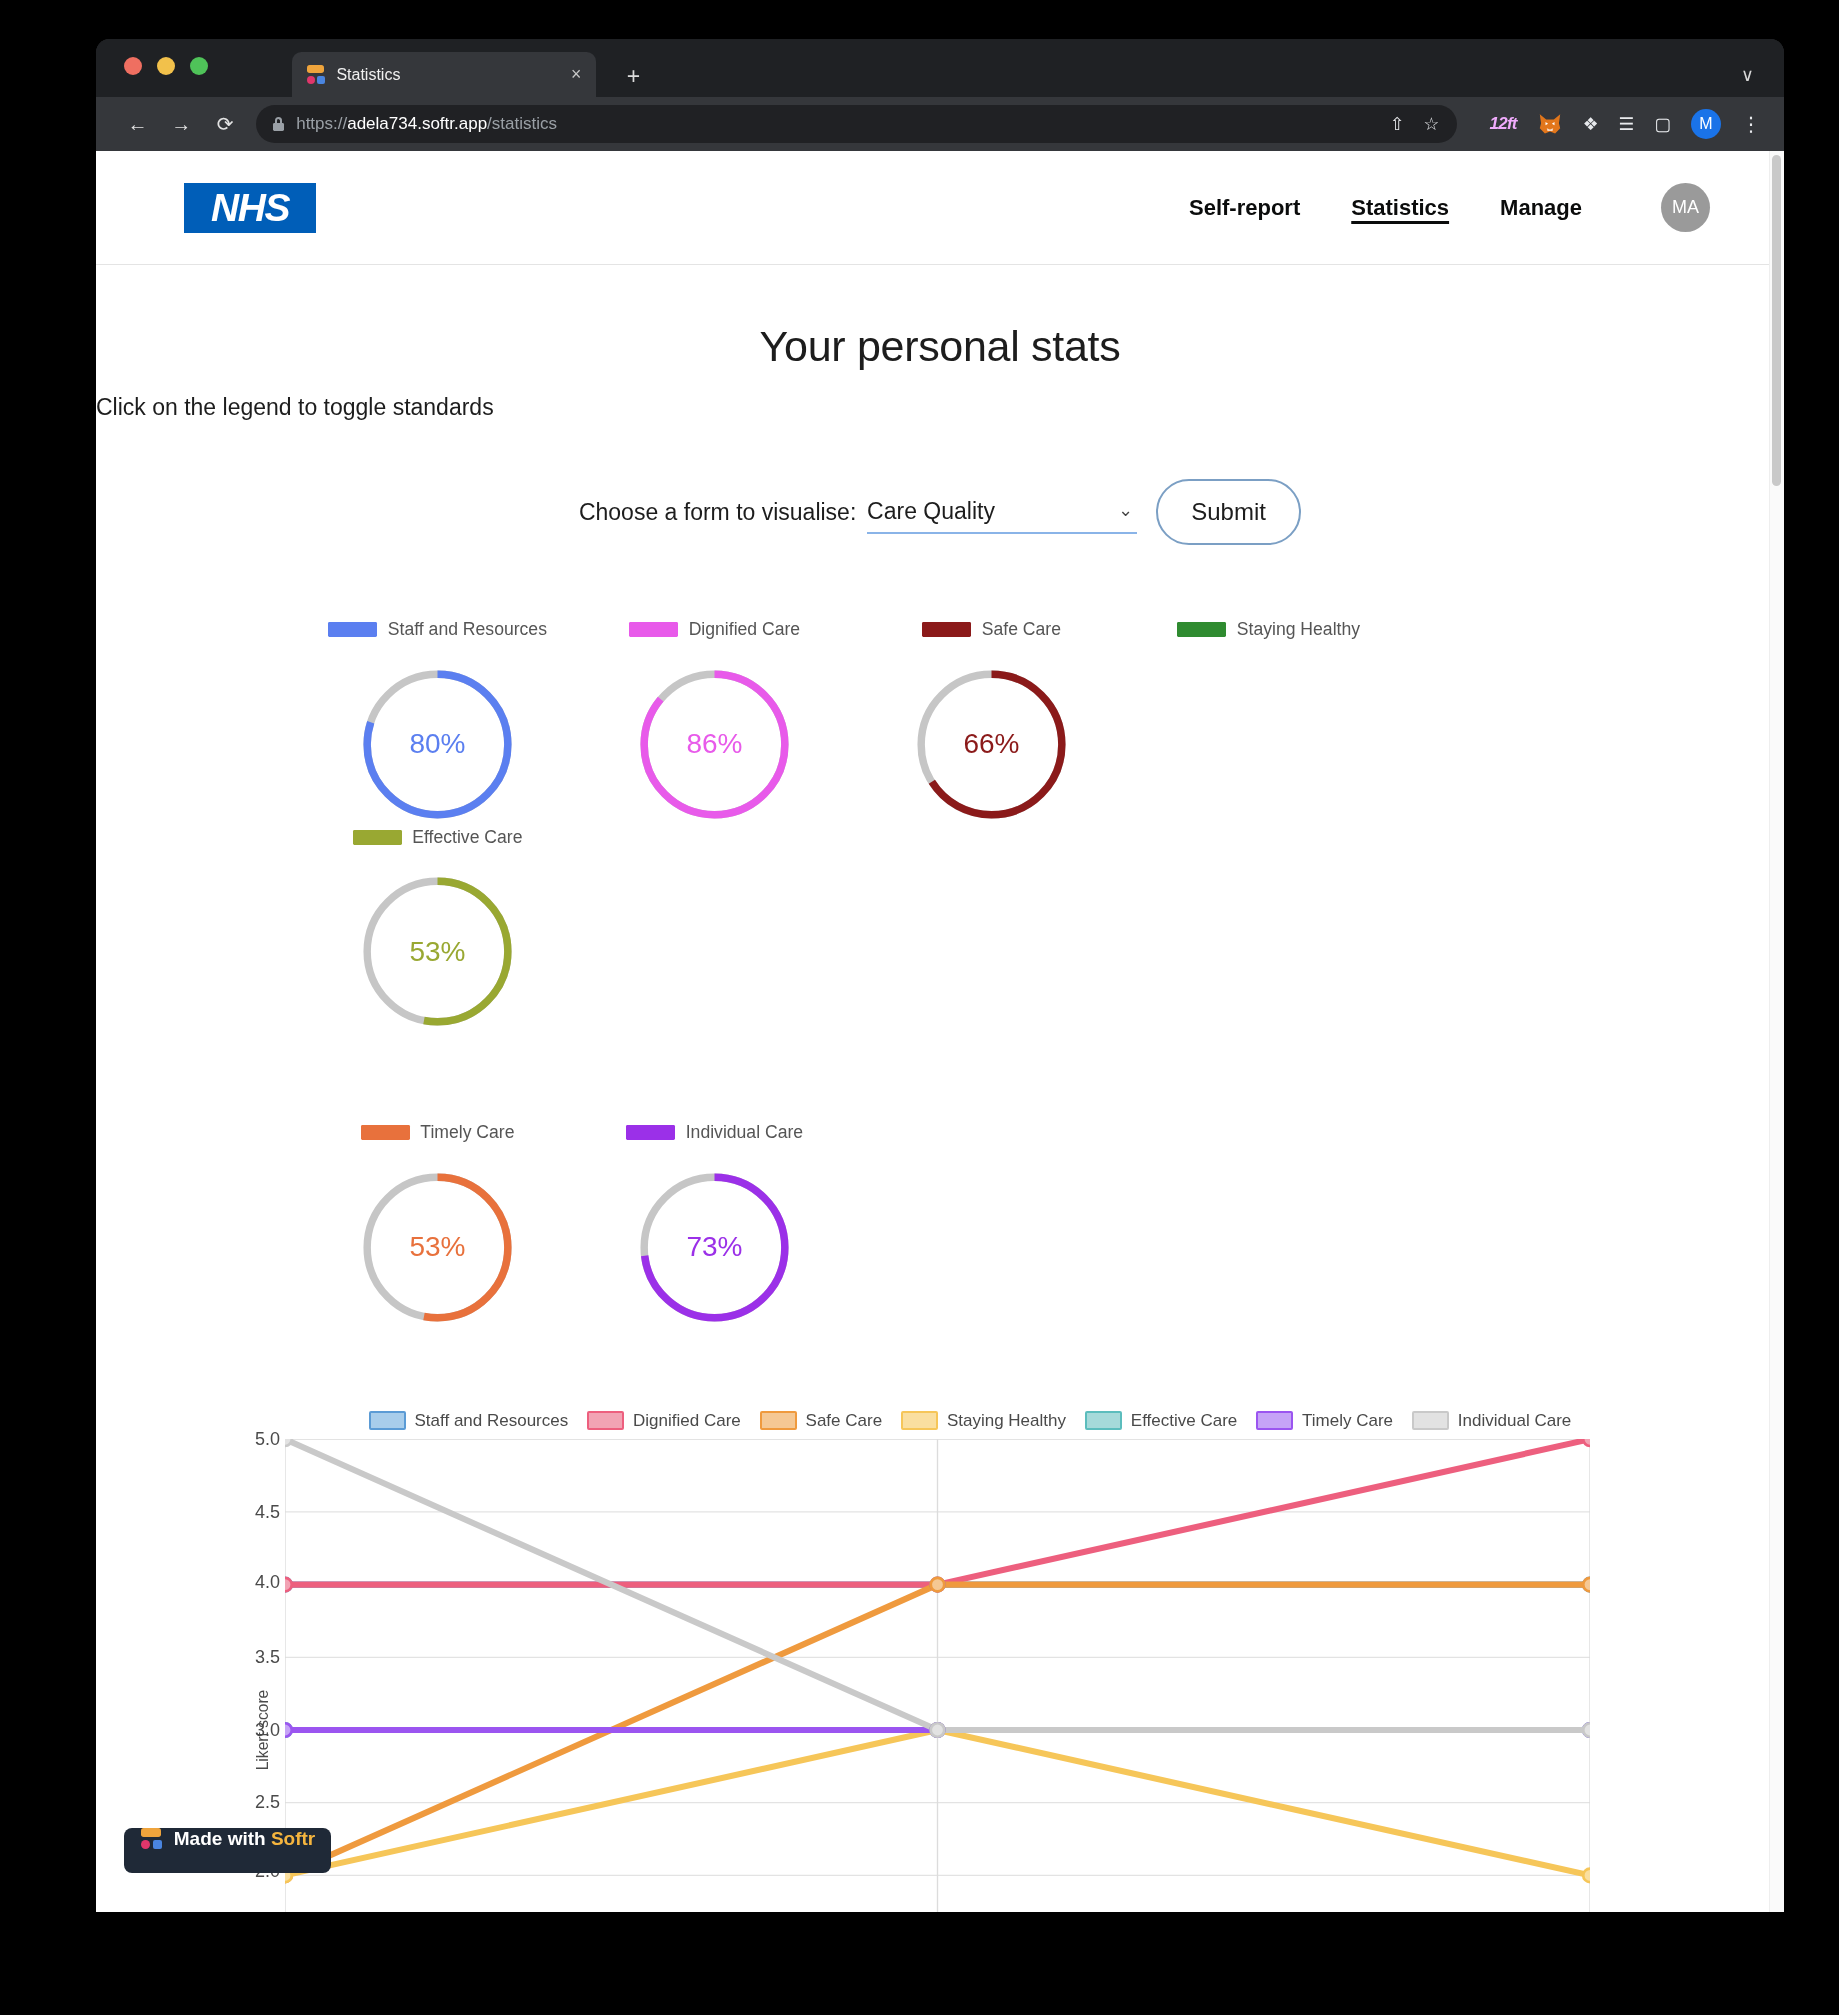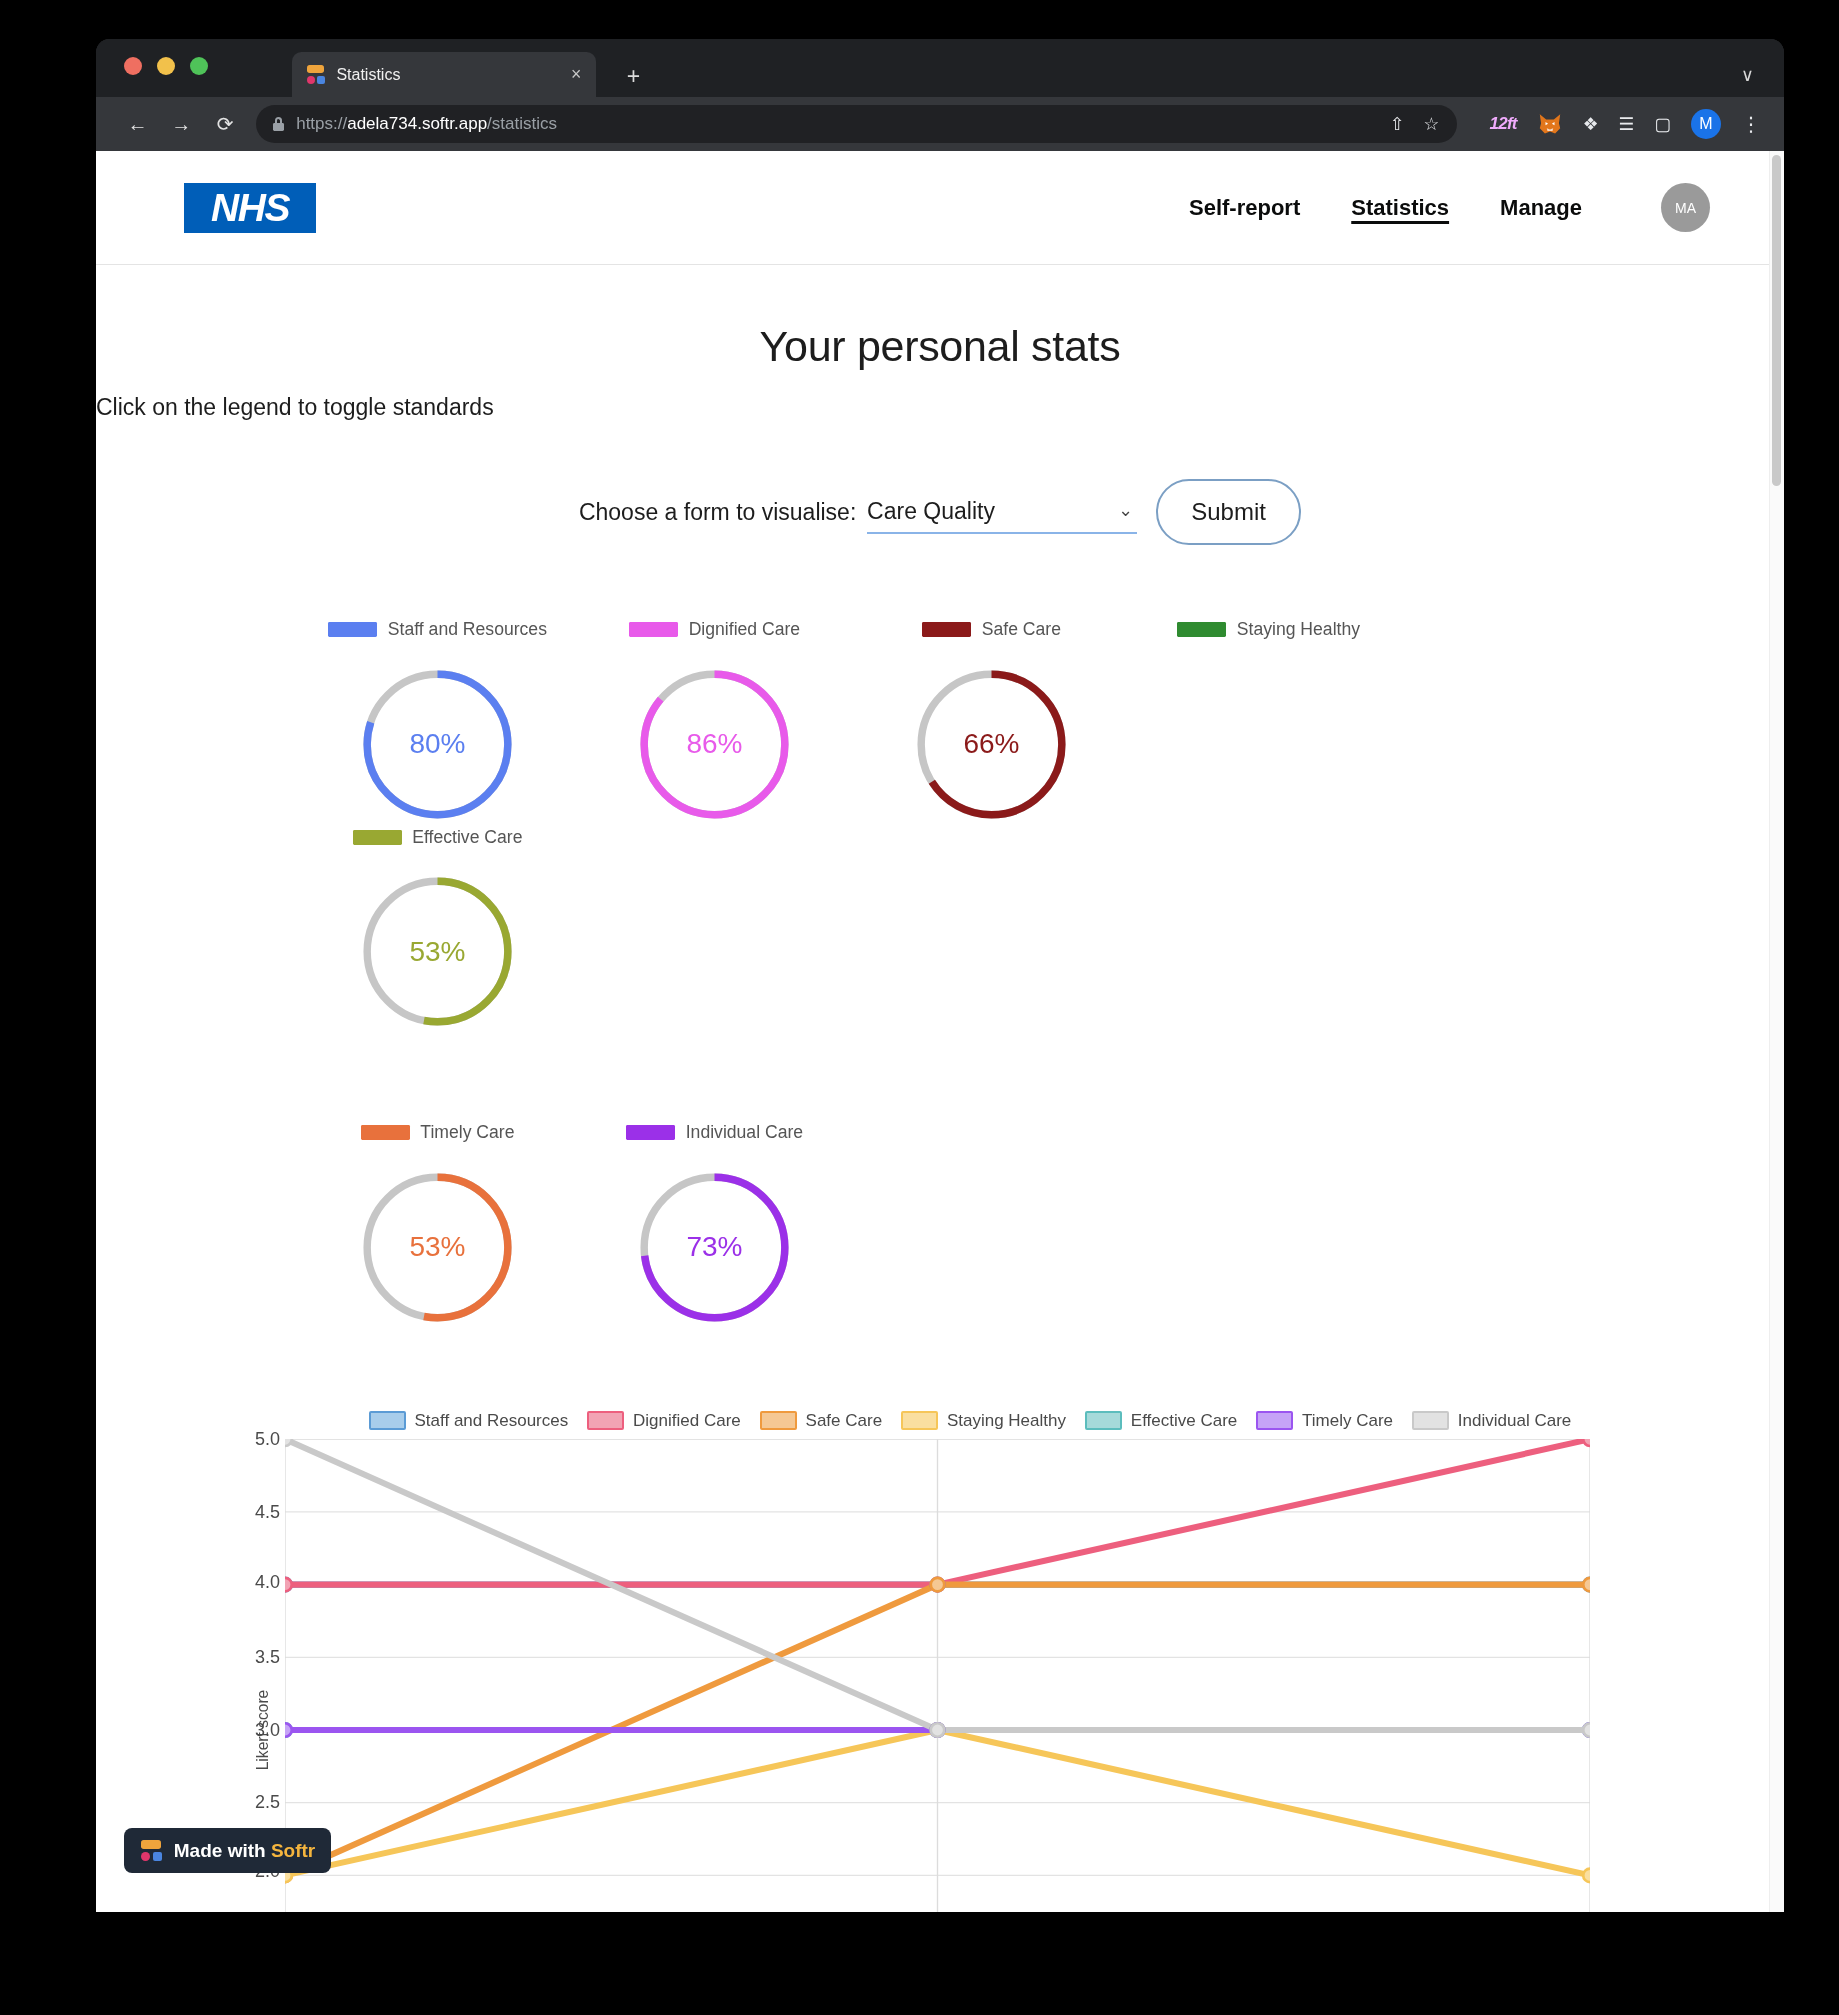--- a/index.html
+++ b/index.html
@@ -148,21 +148,21 @@
     display: flex; align-items: center; gap: 51px;
   }
   .nav-link {
     font-size: 22px; font-weight: bold; color: #0b0c0c;
     white-space: nowrap;
   }
   .nav-link.active { text-decoration: underline; text-underline-offset: 6px; text-decoration-thickness: 2.7px; }
   .avatar {
     width: 49px; height: 49px; border-radius: 50%;
     background: #9a9a9a; color: #fff;
-    font-size: 14px; display:flex; align-items:center; justify-content:center;
+    font-size: 18px; display:flex; align-items:center; justify-content:center;
     margin-left: 28px;
   }
 
   
   .page { padding-top: 57px; }
   .page-title {
     text-align: center;
     font-size: 43px; font-weight: 400; color: #1d1d1d;
     letter-spacing: -0.3px;
   }
@@ -257,21 +257,21 @@
   .plot { position: relative; width: 1305px; height: 582px; }
   .plot svg { display: block; }
 
   
   .softr-badge {
     position: absolute;
     left: 28px; bottom: 39px;
     height: 45px;
     background: #1f2937;
     border-radius: 8px;
-    display: flex; align-items: center;
+    display: flex; align-items: flex-start;
     padding: 0 16px; gap: 10.8px;
   }
   .softr-ico { width: 23px; height: 21.6px; position: relative; flex: none; }
   .s-top { position:absolute; left:1.4px; top:0; width:20px; height:8.8px; background:#efa43c; border-radius:2.7px;}
   .s-bl { position:absolute; left:1.4px; top:12px; width:8.8px; height:8.8px; background:#e0366b; border-radius:50%;}
   .s-br { position:absolute; left:13px; top:12px; width:8.8px; height:8.8px; background:#4a85e0; border-radius:2px;}
   .softr-text { font-size: 19px; color: #fff; font-weight: bold; white-space: nowrap; }
   .softr-text .brand { color: #f5b53e; }
 </style>
 </head>

